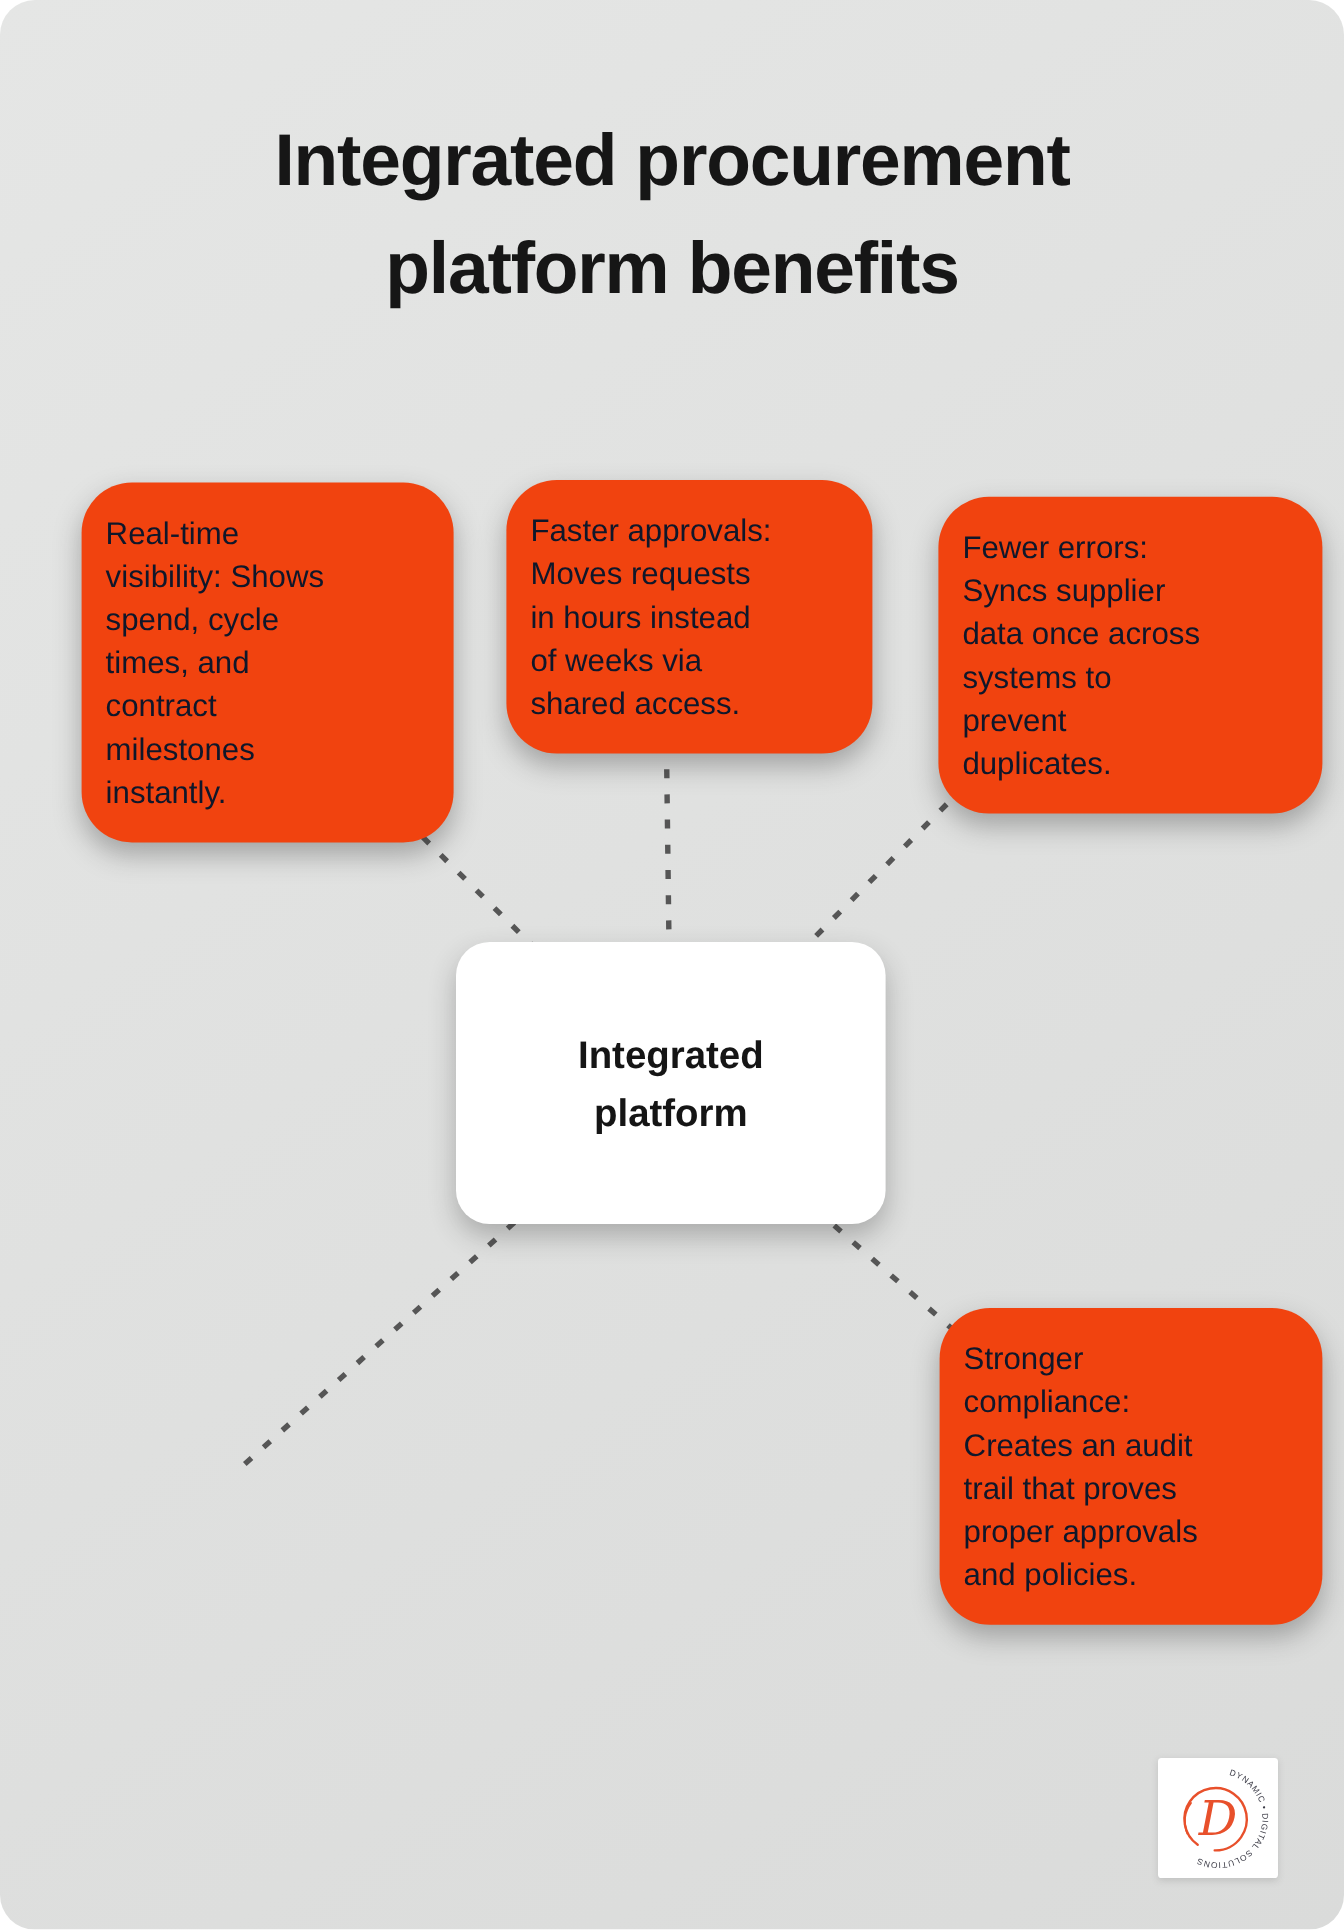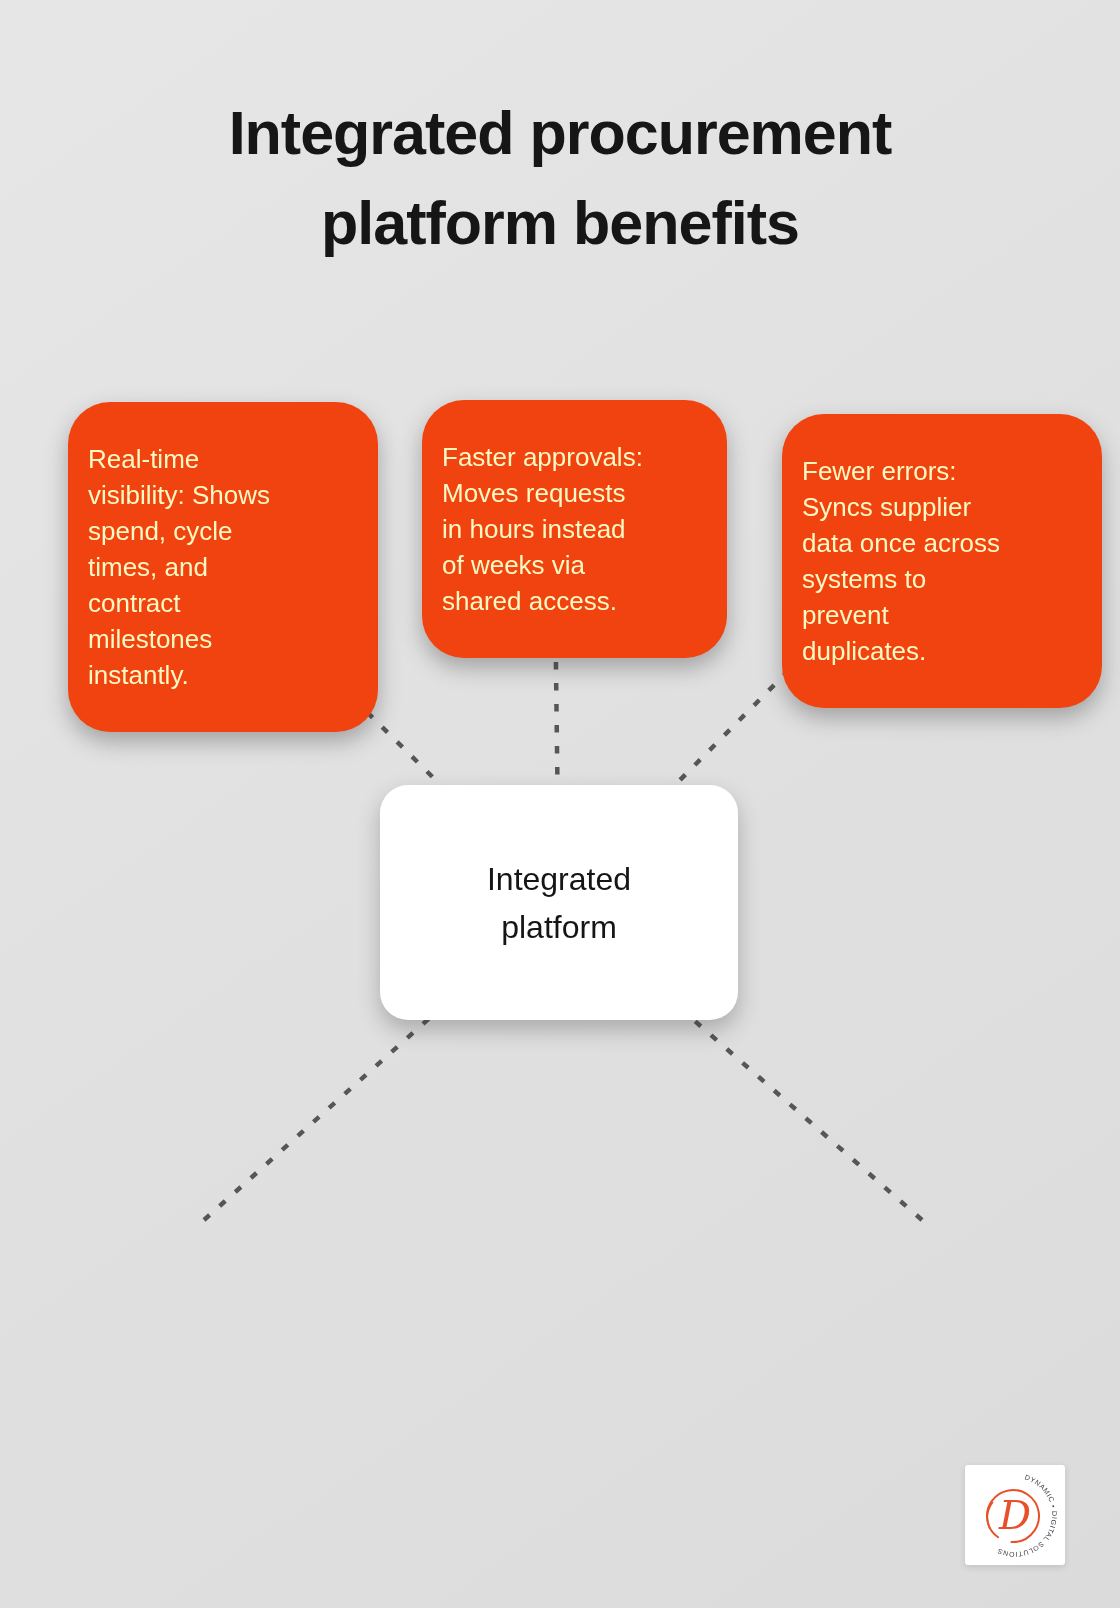--- a/index.html
+++ b/index.html
@@ -3,20 +3,21 @@
 <meta charset="utf-8">
 <style>
   html,body { margin:0; padding:0; }
   .canvas {
     position: relative;
     width: 1120px;
     height: 1608px;
     overflow: hidden;
     background: linear-gradient(145deg, #e5e6e5 0%, #e0e1e0 45%, #dadbda 100%);
     font-family: "Liberation Sans", sans-serif;
+    border-radius: 29px;
   }
   .title {
     position: absolute;
     top: 88px; left: 0; right: 0;
     margin: 0;
     text-align: center;
     font-size: 61px;
     line-height: 90px;
     font-weight: 700;
     letter-spacing: -1px;
@@ -35,22 +36,22 @@
     fill: none;
   }
   .card {
     position: absolute;
     z-index: 2;
     border-radius: 42px;
     box-shadow: 0 10px 22px rgba(50,50,50,0.35);
   }
   .card.orange {
     background: #f1430f;
-    color: #fef9c3;
-    padding: 39px 20px;
+    color: #0f172a;
+    padding: 24px 20px;
   }
   .card.orange p {
     margin: 0;
     font-size: 26px;
     line-height: 36px;
     white-space: pre-line;
   }
   .card.tl { left: 68px;  top: 402px;  width: 270px; }
   .card.tm { left: 422px; top: 400px;  width: 265px; }
   .card.tr { left: 782px; top: 402px;  width: 280px; margin-top: 12px; }
@@ -65,21 +66,21 @@
     border-radius: 28px;
     box-shadow: 0 10px 22px rgba(50,50,50,0.30);
     display: flex;
     align-items: center;
     justify-content: center;
   }
   .center-node p {
     margin: 0;
     font-size: 32px;
     line-height: 48px;
-    font-weight: 400;
+    font-weight: 700;
     color: #151515;
     text-align: center;
     white-space: pre-line;
   }
   .logo {
     position: absolute;
     z-index: 2;
     left: 965px; top: 1465px;
     width: 100px; height: 100px;
     background: #ffffff;
@@ -125,20 +126,28 @@
   <div class="card orange tr">
     <p>Fewer errors:
 Syncs supplier
 data once across
 systems to
 prevent
 duplicates.</p>
   </div>
 
 
+  <div class="card orange br">
+    <p>Stronger
+compliance:
+Creates an audit
+trail that proves
+proper approvals
+and policies.</p>
+  </div>
 
   <div class="center-node">
     <p>Integrated
 platform</p>
   </div>
 
   <div class="logo">
     <svg viewBox="0 0 100 100">
       <defs>
         <path id="arc-circle" d="M 50 13 A 37 37 0 1 1 49.99 13" fill="none"></path>

